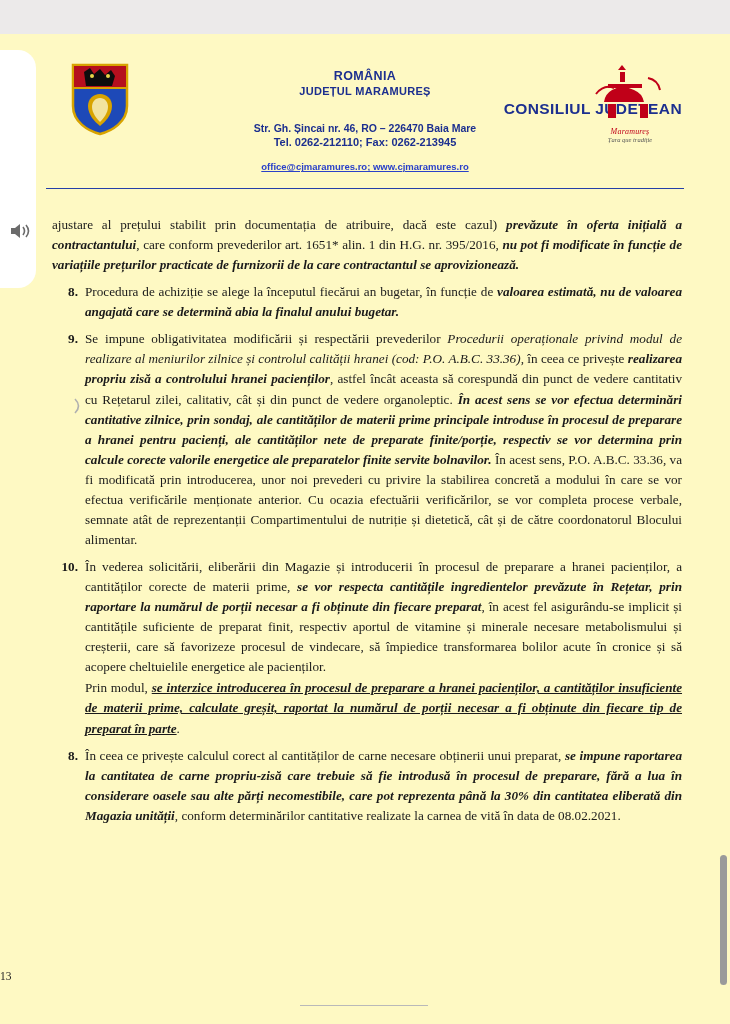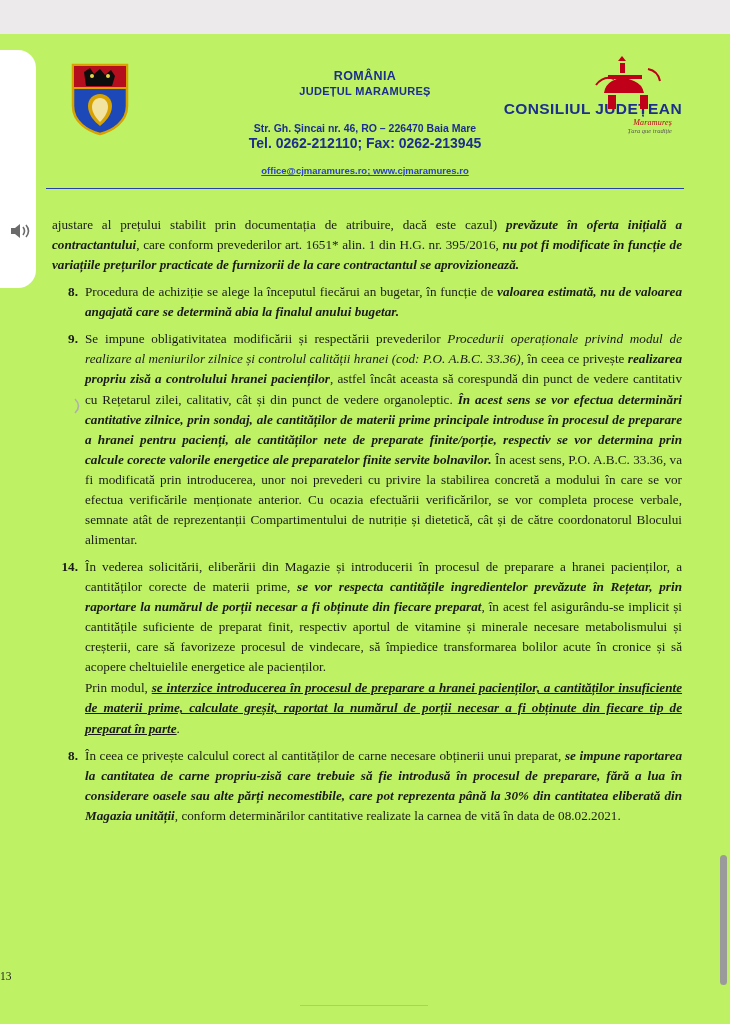--- a/index.html
+++ b/index.html
@@ -23,21 +23,21 @@
   
   .top-strip {
     position: absolute;
     top: 0; left: 0; right: 0;
     height: 34px;
     background: #eceaea;
   }
   .doc-body {
     position: absolute;
     top: 34px; left: 0; right: 0; bottom: 0;
-    background: #bef264;
+    background: #fef9c3;
   }
   
   .left-panel {
     position: absolute;
     left: 0;
     top: 50px;
     width: 36px;
     height: 238px;
     background: #ffffff;
     border-top-right-radius: 18px;
@@ -95,24 +95,24 @@
   .crest {
     position: absolute;
     left: 22px;
     top: 28px;
     width: 60px;
     height: 74px;
   }
   .logo-right {
     position: absolute;
     right: 10px;
-    top: 21px;
+    top: 30px;
     width: 84px;
     height: 76px;
-    text-align: right;
+    text-align: center;
   }
   .logo-caption {
     font-family: "Liberation Serif", serif;
     font-size: 8px;
     color: #c00018;
     font-style: italic;
     letter-spacing: .2px;
     margin-top: 1px;
   }
   .logo-caption2 {
@@ -147,21 +147,21 @@
     text-align: right;
   }
   .h-l4 {
     font-family: "Liberation Sans", sans-serif;
     font-size: 10.5px;
     font-weight: bold;
     margin-top: 3px;
   }
   .h-l5 {
     font-family: "Liberation Sans", sans-serif;
-    font-size: 14px;
+    font-size: 11px;
     font-weight: bold;
   }
   .h-l6 {
     font-family: "Liberation Sans", sans-serif;
     font-size: 9.5px;
     font-weight: bold;
     text-decoration: underline;
     color: #2a41c9;
     margin-top: 12px;
   }
@@ -284,21 +284,21 @@
       </div>
 
       <div class="item">
         <div class="item-num">9.</div>
         <div class="item-body">
           <span>Se impune obligativitatea modificării și respectării prevederilor </span><span class="i">Procedurii operaționale privind modul de realizare al meniurilor zilnice și controlul calității hranei (cod: P.O. A.B.C. 33.36)</span><span>, în ceea ce privește </span><span class="bi">realizarea propriu zisă a controlului hranei pacienților</span><span>, astfel încât aceasta să corespundă din punct de vedere cantitativ cu Rețetarul zilei, calitativ, cât și din punct de vedere organoleptic. </span><span class="bi">În acest sens se vor efectua determinări cantitative zilnice, prin sondaj, ale cantităților de materii prime principale introduse în procesul de preparare a hranei pentru pacienți, ale cantităților nete de preparate finite/porție, respectiv se vor determina prin calcule corecte valorile energetice ale preparatelor finite servite bolnavilor.</span><span> În acest sens, P.O. A.B.C. 33.36, va fi modificată prin introducerea, unor noi prevederi cu privire la stabilirea concretă a modului în care se vor efectua verificările menționate anterior. Cu ocazia efectuării verificărilor, se vor completa procese verbale, semnate atât de reprezentanții Compartimentului de nutriție și dietetică, cât și de către coordonatorul Blocului alimentar.</span>
         </div>
       </div>
 
       <div class="item">
-        <div class="item-num">14.</div>
+        <div class="item-num">10.</div>
         <div class="item-body">
           <span>În vederea solicitării, eliberării din Magazie și introducerii în procesul de preparare a hranei pacienților, a cantităților corecte de materii prime, </span><span class="bi">se vor respecta cantitățile ingredientelor prevăzute în Rețetar, prin raportare la numărul de porții necesar a fi obținute din fiecare preparat</span><span>, în acest fel asigurându-se implicit și cantitățile suficiente de preparat finit, respectiv aportul de vitamine și minerale necesare metabolismului și creșterii, care să favorizeze procesul de vindecare, să împiedice transformarea bolilor acute în cronice și să acopere cheltuielile energetice ale pacienților.</span>
           <div class="sub-para">
             <span>Prin modul, </span><span class="biu">se interzice introducerea în procesul de preparare a hranei pacienților, a cantităților insuficiente de materii prime, calculate greșit, raportat la numărul de porții necesar a fi obținute din fiecare tip de preparat în parte</span><span>.</span>
           </div>
         </div>
       </div>
 
       <div class="item">
         <div class="item-num">8.</div>

